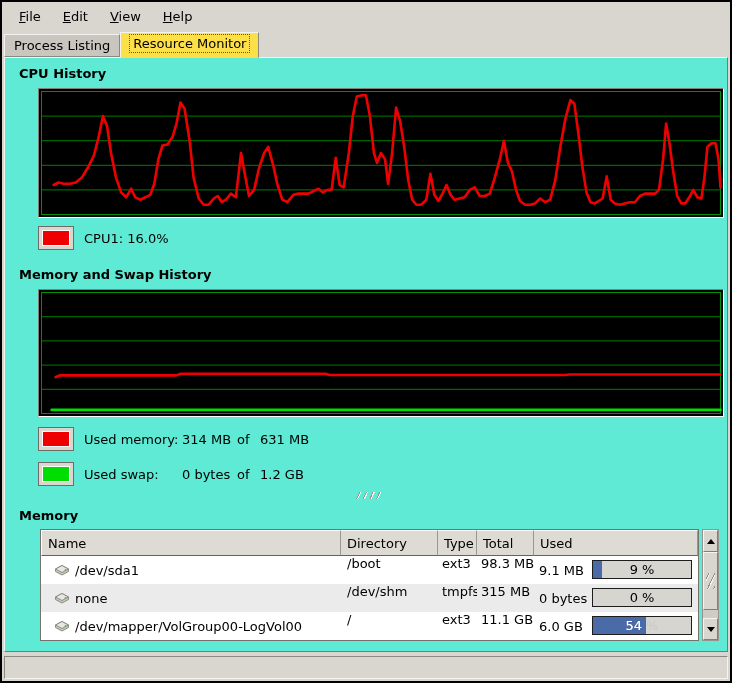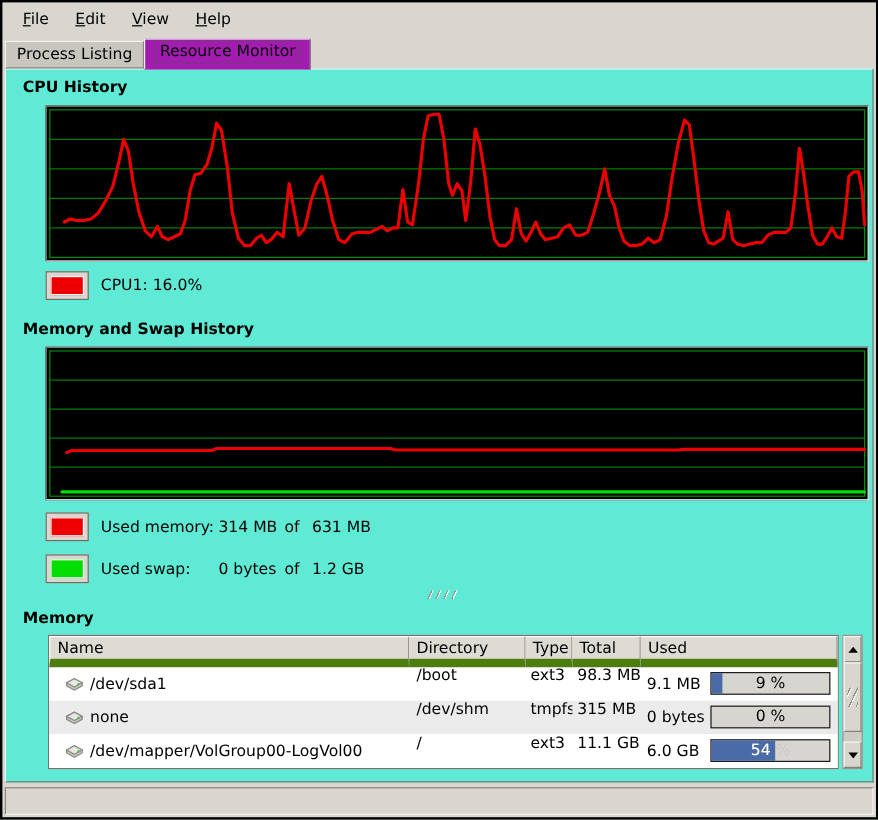--- a/index.html
+++ b/index.html
@@ -14,21 +14,21 @@
   .menubar{height:28px;display:flex;align-items:center;padding-left:6px;flex:0 0 auto}
   .menu-item{padding:4px 11px;cursor:default}
   
   .tabbar{display:flex;align-items:flex-end;height:27px;padding-left:2px;position:relative;z-index:2;flex:0 0 auto}
   .tab{cursor:default;padding:3px 9px 2px 9px;margin-right:0;position:relative}
   .tab.inactive{
     background:#c9c6c0;height:16px;margin-bottom:0;
     border:1px solid;border-color:#f4f2ee #8a8880 #8a8880 #f4f2ee;
   }
   .tab.active{
-    background:#a21caf;height:19px;z-index:3;margin-bottom:-1px;
+    background:#fde047;height:19px;z-index:3;margin-bottom:-1px;
     border:1px solid;border-color:#f4f2ee #8a8880 transparent #f4f2ee;text-align:center;
   }
   .tab.active .tab-label{outline:1px dotted #555;padding:1px 3px}
   
   .page{
     flex:1 1 auto;margin:0 2px;background:#5eead4;position:relative;z-index:1;
     border:1px solid;border-color:#f4f2ee #7b7975 #7b7975 #f4f2ee;
     padding:8px 8px 0 13px;box-sizing:border-box;
   }
   .section-title{font-weight:bold;margin:0 0 0 1px}
@@ -53,21 +53,21 @@
   .pane-grip{
     width:26px;height:7px;margin:6px auto 0 auto;
     background:repeating-linear-gradient(115deg,transparent 0 3px,#989690 3px 4px,#f6f4f0 4px 5px,transparent 5px 6px);
   }
   
   .devices-title{margin-top:9px}
   .devices-area{display:flex;margin:6px 0 0 22px;align-items:stretch}
   .devices-table{width:664px;box-sizing:border-box;border:1px solid #76736d;background:#fff}
   .dev-header{display:flex;height:26px;box-sizing:border-box}
   .dev-hcell{
-    background:#dedbd4;border-right:1px solid #9a978f;border-bottom:7px solid #4d7c0f;
+    background:#dedbd4;border-right:1px solid #9a978f;border-bottom:1px solid #4d7c0f;
     box-sizing:border-box;display:flex;align-items:center;padding-left:6px;cursor:default;
     border-top:1px solid #fdfdfb;
   }
   .dev-hcell:first-child{border-left:1px solid #fdfdfb}
   .col-name{width:300px}.col-dir{width:97px}.col-type{width:39px}.col-total{width:57px}.col-used{flex:1}
   .dev-row{display:flex;height:28px;background:#fff}
   .dev-row:nth-child(even){background:#ebebeb}
   .dev-cell{box-sizing:border-box;padding-left:6px;white-space:nowrap;overflow:hidden}
   .dev-cell.name{width:300px;display:flex;align-items:center;padding-left:13px}
   .dev-cell.dir{width:97px}

